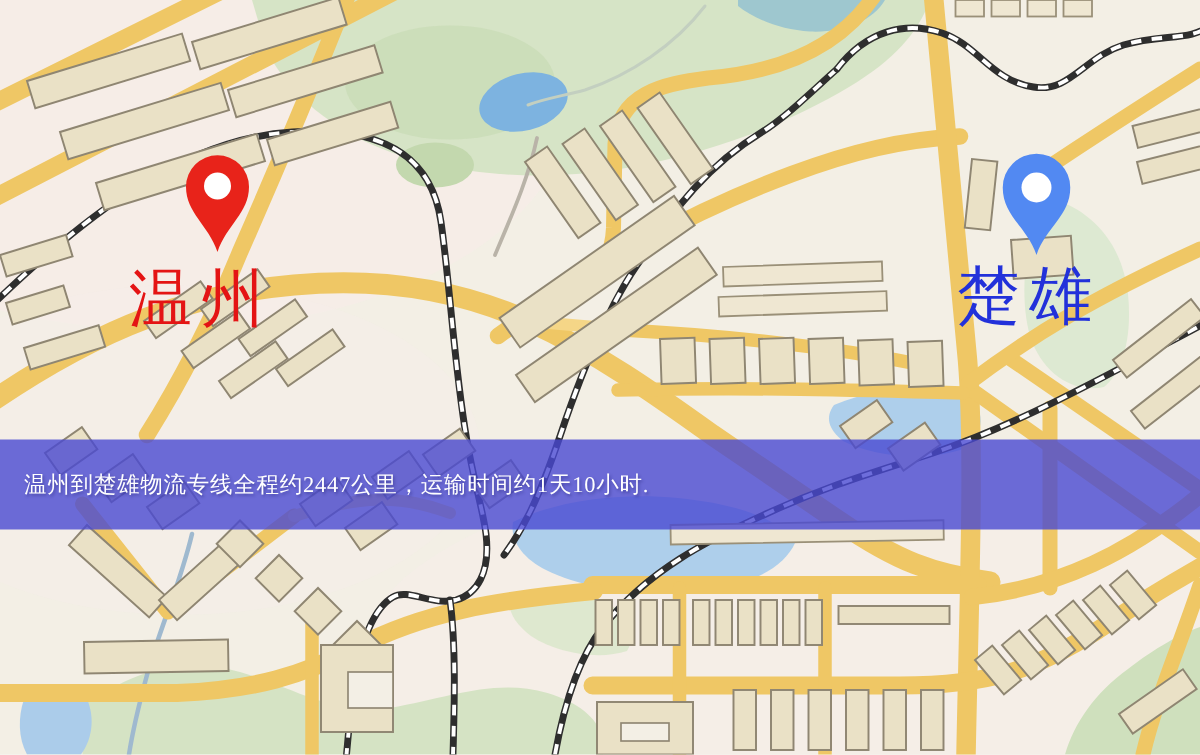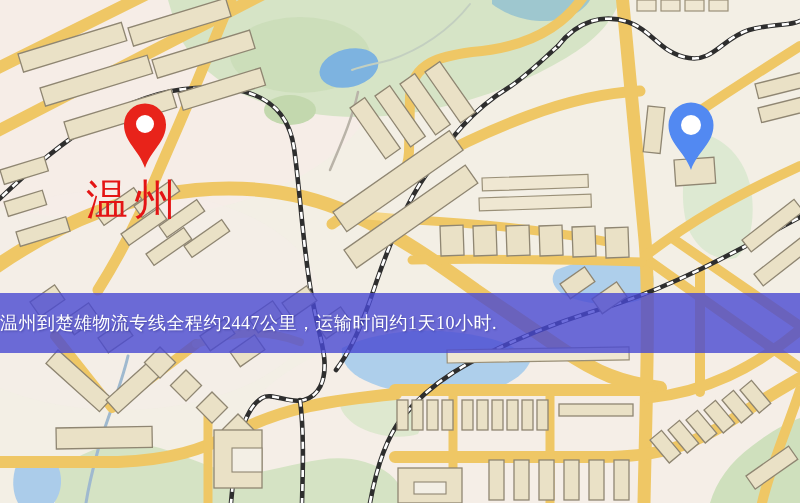--- a/index.html
+++ b/index.html
@@ -27,21 +27,21 @@
   .city-label.origin{left:86px;top:179px;color:var(--origin-label-color);}
   .city-label.destination{left:638px;top:177px;color:var(--destination-label-color);}
   .banner{
     position:absolute;left:0;top:293px;width:800px;height:60px;z-index:4;
     background:var(--banner-bg);
     display:flex;align-items:center;
   }
   .banner-text{
     color:var(--banner-text-color);
     font-family:"Liberation Serif","DejaVu Serif",serif;
-    font-size:18px;letter-spacing:0.5px;padding-left:0;white-space:nowrap;
+    font-size:15px;letter-spacing:0.5px;padding-left:16px;white-space:nowrap;
     text-shadow:1px 1px 2px rgba(30,30,110,0.45);
   }
   .bld{fill:#eae1c6;stroke:#8f8672;stroke-width:1.3;}
   .bld2{fill:#efe7d2;stroke:#9a9078;stroke-width:1.2;}
   .notch{fill:#f3efe5;stroke:#8f8672;stroke-width:1.1;}
   .road{fill:none;stroke:#efc765;stroke-linecap:round;stroke-linejoin:round;}
   .road-minor{fill:none;stroke:#f5d687;stroke-linecap:round;stroke-linejoin:round;}
   .rail-base{fill:none;stroke:#2e2e2e;stroke-width:4.6;stroke-linecap:round;}
   .rail-dash{fill:none;stroke:#ffffff;stroke-width:2.6;stroke-dasharray:7 7;}
   .stream{fill:none;stroke-linecap:round;}
@@ -233,18 +233,19 @@
       <path d="M145 168 C139 150 124 142 124 124.5 A21 21 0 1 1 166 124.5 C166 142 151 150 145 168 Z" style="fill:var(--origin-pin-color)"></path>
       <circle cx="145" cy="124" r="9" fill="#ffffff"></circle>
     </g>
     <g style="pointer-events:auto;">
       <path d="M691 170 C684.5 151 668.5 144 668.5 125 A22.5 22.5 0 1 1 713.5 125 C713.5 144 697.5 151 691 170 Z" style="fill:var(--destination-pin-color)"></path>
       <circle cx="691" cy="125" r="10" fill="#ffffff"></circle>
     </g>
   </svg>
 
   <div class="city-label origin">温州</div>
+  <div class="city-label destination">楚雄</div>
 
   <div class="banner">
     <span class="banner-text">温州到楚雄物流专线全程约2447公里，运输时间约1天10小时.</span>
   </div>
 
 </div>
 
 </body></html>

